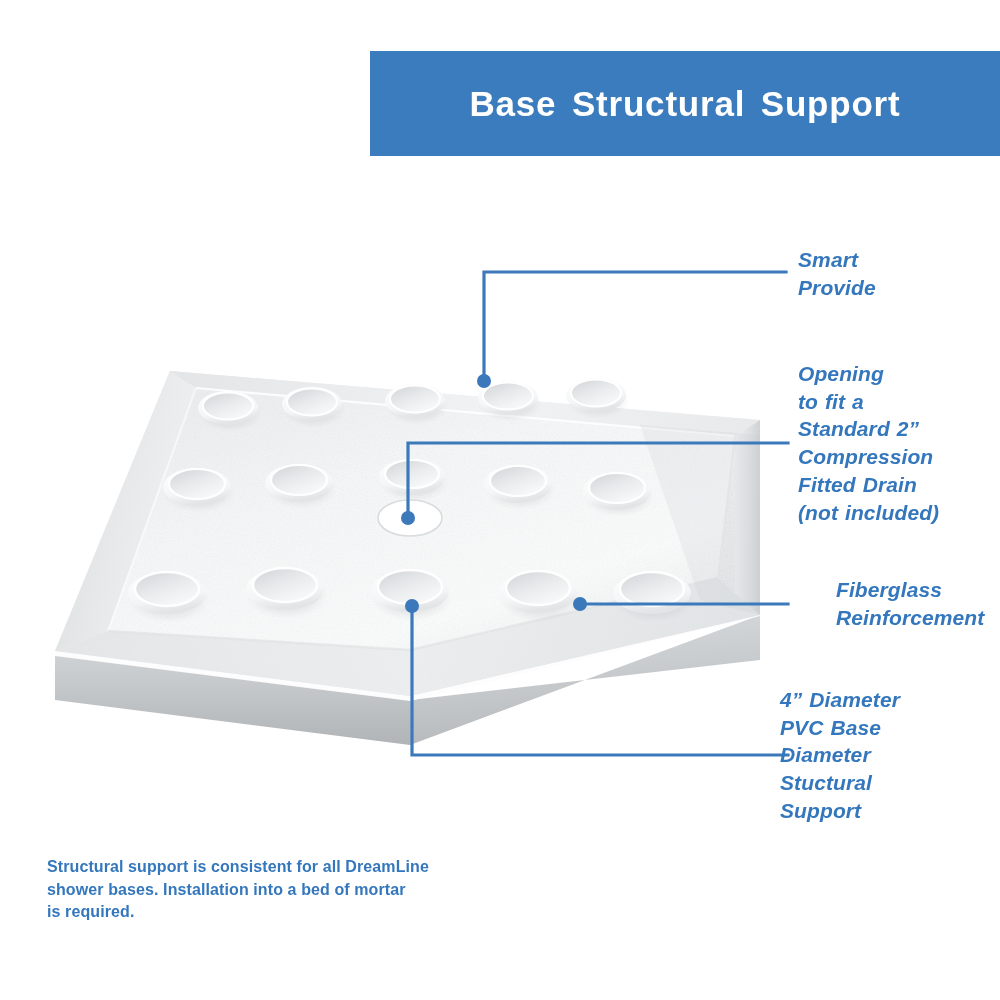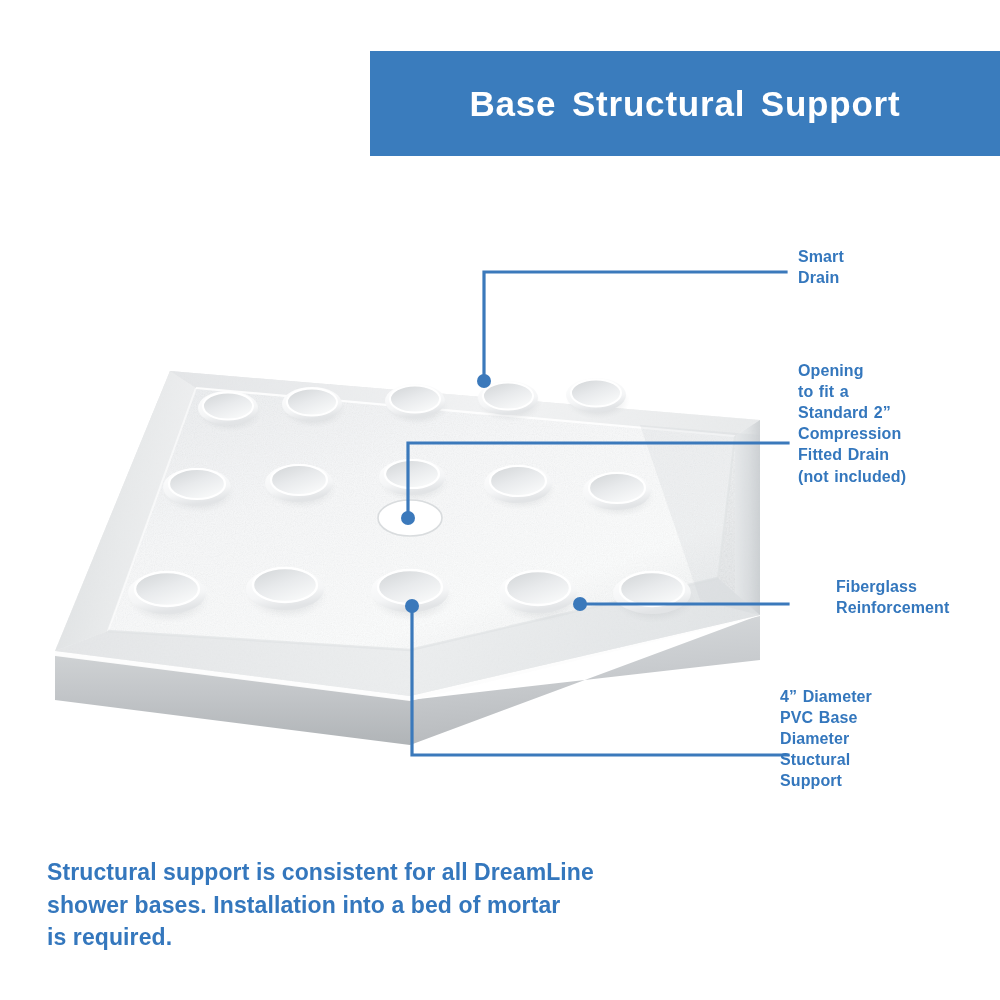--- a/index.html
+++ b/index.html
@@ -45,41 +45,42 @@
     word-spacing: 5px;
     white-space: nowrap;
     line-height: 1;
   }
 
   
   .callout {
     position: absolute;
     color: #3477bd;
     font-weight: bold;
-    font-size: 16px;
+    font-size: 21px;
     line-height: 1.32;
     letter-spacing: 0.1px;
     word-spacing: 1px;
+    font-style: italic;
   }
   .callout-smart      { left: 798px; top: 246px;  width: 200px; }
   .callout-opening    { left: 798px; top: 360px;  width: 205px; }
   .callout-fiberglass { left: 798px; top: 576px;  width: 200px; margin-left: 38px; }
   .callout-pvc        { left: 780px; top: 686px;  width: 200px; }
 
   .callout div { white-space: nowrap; }
 
   
   .footer-note {
     position: absolute;
     left: 47px;
     top: 856px;
     width: 640px;
     color: #3477bd;
     font-weight: bold;
-    font-size: 23px;
+    font-size: 16px;
     line-height: 1.42;
     letter-spacing: 0.1px;
   }
   .footer-note div { white-space: nowrap; }
 
   
   #illustration {
     position: absolute;
     left: 0;
     top: 0;
@@ -328,21 +329,21 @@
       <circle cx="412" cy="606" r="7"></circle>
     </g>
   </svg>
 
   <div class="header-banner">
     <span class="header-title">Base Structural Support</span>
   </div>
 
   <div class="callout callout-smart">
     <div>Smart</div>
-    <div>Drain</div>
+    <div>Provide</div>
   </div>
 
   <div class="callout callout-opening">
     <div>Opening</div>
     <div>to fit a</div>
     <div>Standard 2”</div>
     <div>Compression</div>
     <div>Fitted Drain</div>
     <div>(not included)</div>
   </div>

